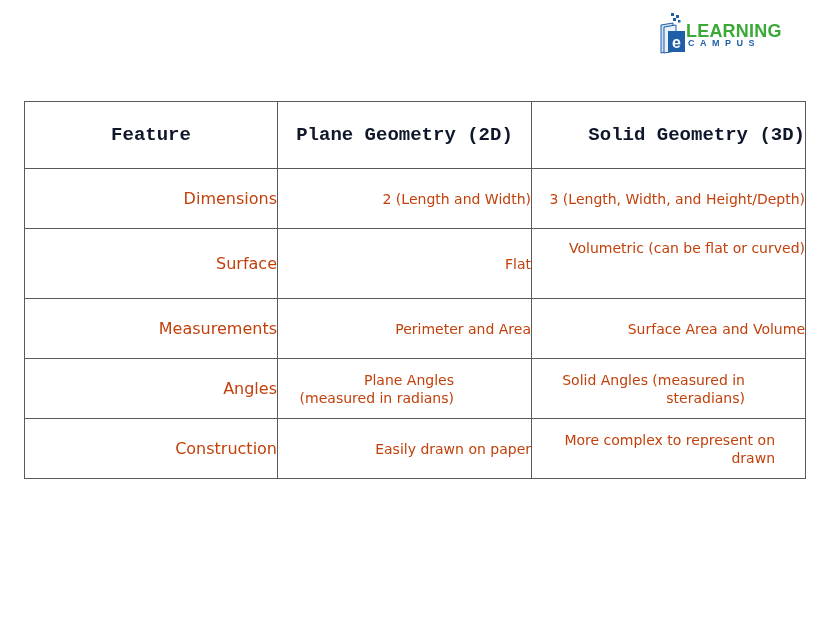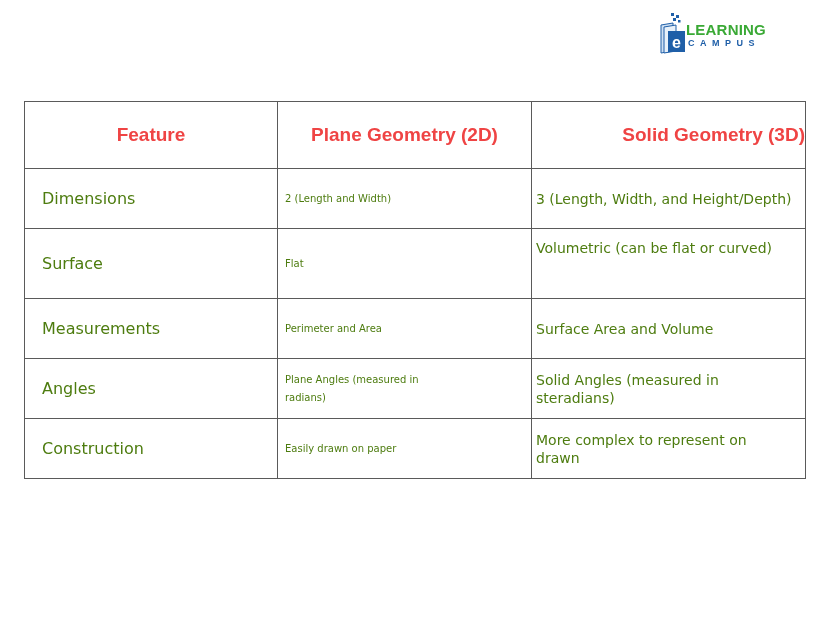--- a/index.html
+++ b/index.html
@@ -1,28 +1,28 @@
 <!DOCTYPE html>
 <html><head>
 <meta charset="utf-8">
 <style>
   html, body { margin:0; padding:0; }
   body { width:828px; height:628px; background:#ffffff; position:relative; overflow:hidden; font-family:"DejaVu Sans", sans-serif; }
   .logo { position:absolute; left:659px; top:11px; width:130px; height:44px; }
   .logo .mark { position:absolute; left:0; top:0; width:40px; height:44px; }
-  .logo .word1 { position:absolute; left:27px; top:10px; font-family:"Liberation Sans", sans-serif; font-weight:bold; font-size:15px; color:#3aa935; letter-spacing:0.2px; }
+  .logo .word1 { position:absolute; left:27px; top:10px; font-family:"Liberation Sans", sans-serif; font-weight:bold; font-size:18px; color:#3aa935; letter-spacing:0.2px; }
   .logo .word2 { position:absolute; left:29px; top:27px; font-family:"Liberation Sans", sans-serif; font-weight:bold; font-size:9px; color:#1f5fa8; letter-spacing:5.5px;text-align:right; }
   table { position:absolute; left:24px; top:101px; width:781px; border-collapse:collapse; table-layout:fixed; }
   td, th { border:1px solid #5a5a5a; padding:0; vertical-align:middle; }
   col.c1 { width:253px; } col.c2 { width:254px; } col.c3 { width:274px; }
-  th { height:66px; color:#ef4444; font-weight:bold; font-size:19px; text-align:center; font-family:Liberation Sans, sans-serif; }
+  th { height:66px; color:#0f172a; font-weight:bold; font-size:19px; text-align:center; font-family:Liberation Mono, monospace; }
   th.h3 { text-align:right; padding-left:17px; }
-  td { height:59px; font-size:14.5px; color:#4d7c0f; }
+  td { height:59px; font-size:14.5px; color:#c2410c;text-align:right; }
   td.feat { font-size:16px; padding-left:17px; }
-  td.val { padding-left:7px; font-size:10px; line-height:18px; }
+  td.val { padding-left:7px; font-size:14px; line-height:18px; }
   td.v3 { padding-left:4px; font-size:14px; line-height:18px; }
   td.top { vertical-align:top; padding-top:10px;margin-left:48px; }
 </style>
 </head>
 <body>
 
 <div class="logo">
   <svg class="mark" viewBox="0 0 40 44">
     <rect x="12" y="2" width="3" height="3" fill="#1f5fa8"></rect>
     <rect x="17" y="4" width="3" height="3" fill="#1f5fa8"></rect>

